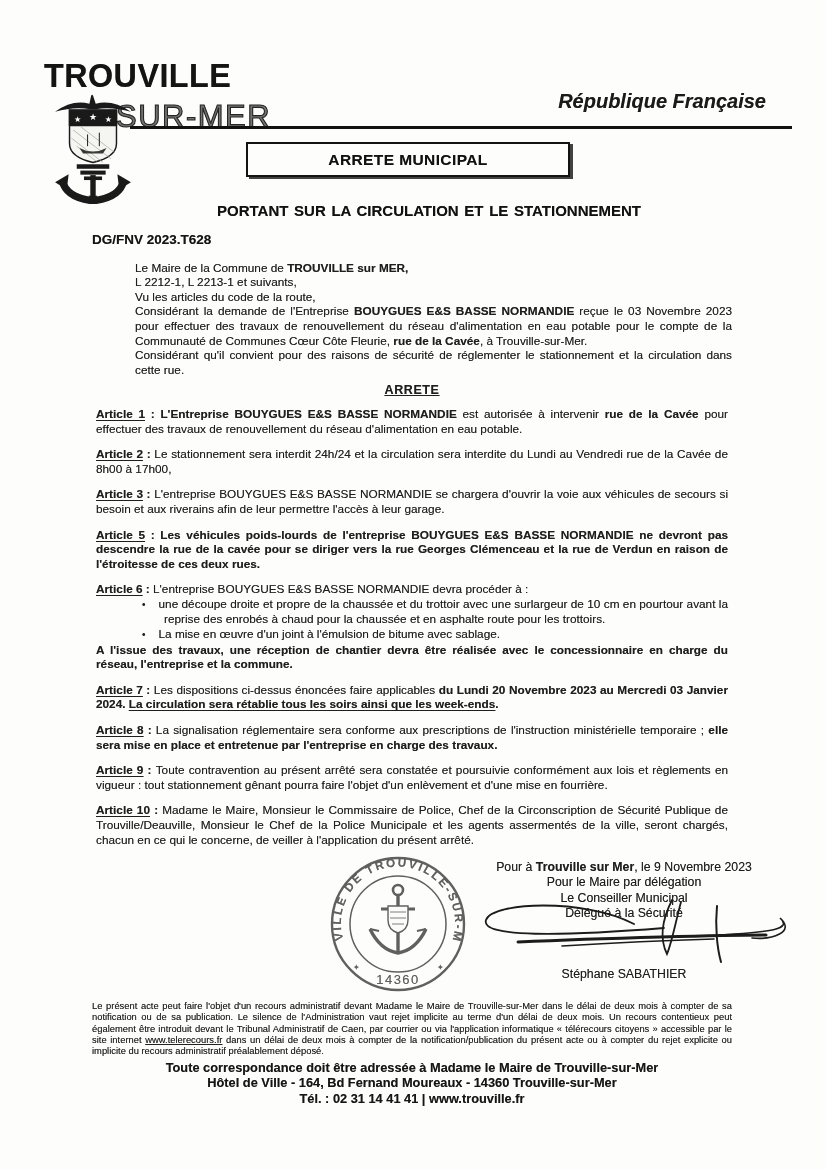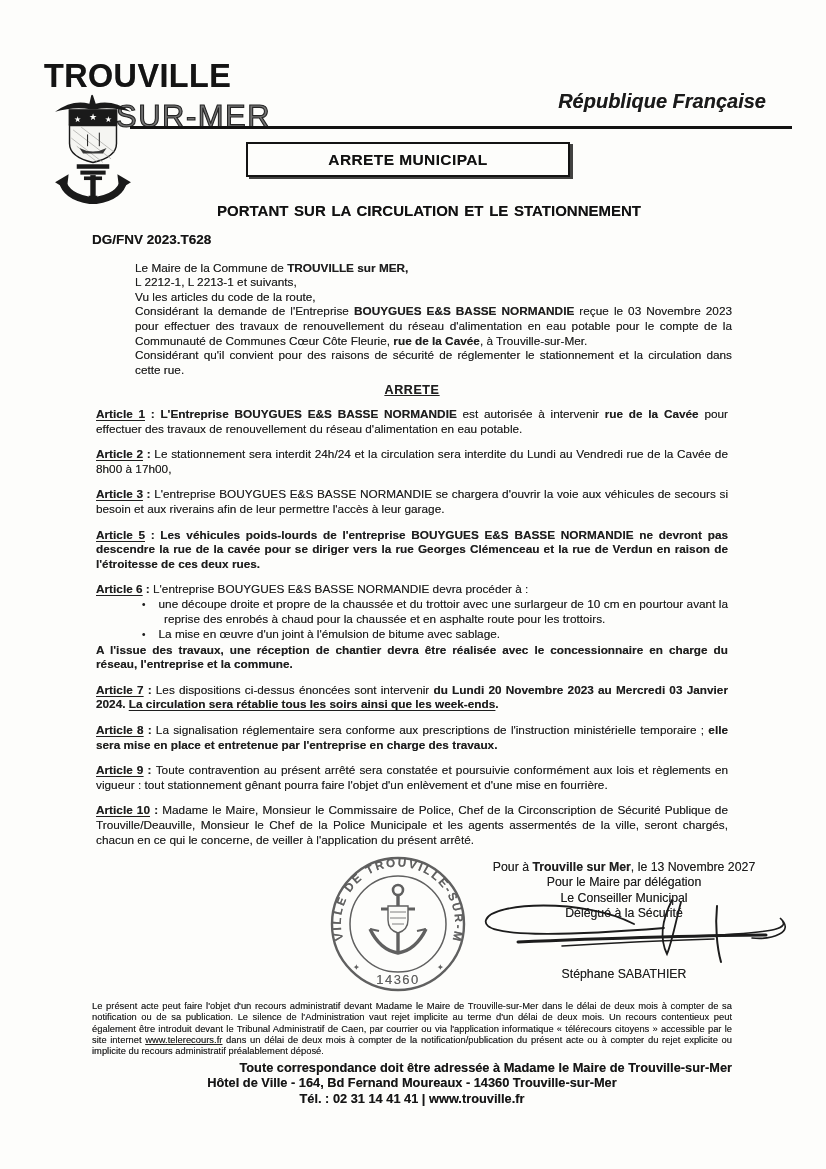--- a/index.html
+++ b/index.html
@@ -43,21 +43,21 @@
   .closing{position:relative;height:128px;margin-top:4px;}
   .stamp{position:absolute;left:236px;top:-4px;width:140px;height:140px;opacity:.85;}
   .sig{position:absolute;left:386px;top:2px;width:292px;text-align:center;
     font-size:12.3px;line-height:15.3px;}
   .sig .name{margin-top:46px;}
   .scribble{position:absolute;left:-12px;top:32px;width:316px;height:74px;overflow:visible;}
   
   .legal{margin:14px 0 0;font-size:9.4px;line-height:11.3px;text-align:justify;color:#222;}
   .lnk{text-decoration:underline;}
   .addr{text-align:center;font-weight:700;font-size:12.8px;line-height:15.5px;color:#161616;}
-  .addr.first{margin-top:3px;text-align:right;}
+  .addr.first{margin-top:3px;}
 </style>
 </head>
 <body>
 
 <div class="page">
 
   <div class="logo-title">TROUVILLE</div>
   <div class="logo-sub">SUR-MER</div>
 
   <svg class="emblem" viewBox="0 0 88 124" aria-hidden="true">
@@ -121,21 +121,21 @@
 
     <div class="art">
       <p><span class="lbl">Article 6</span><span class="b"> : </span><span>L'entreprise BOUYGUES E&amp;S BASSE NORMANDIE devra procéder à :</span></p>
       <ul>
         <li>une découpe droite et propre de la chaussée et du trottoir avec une surlargeur de 10 cm en pourtour avant la reprise des enrobés à chaud pour la chaussée et en asphalte route pour les trottoirs.</li>
         <li>La mise en œuvre d'un joint à l'émulsion de bitume avec sablage.</li>
       </ul>
       <p class="b">A l'issue des travaux, une réception de chantier devra être réalisée avec le concessionnaire en charge du réseau, l'entreprise et la commune.</p>
     </div>
 
-    <p class="art"><span class="lbl">Article 7</span><span class="b"> : </span><span>Les dispositions ci-dessus énoncées sont intervenir </span><span class="b">du Lundi 20 Novembre 2023 au Mercredi 03 Janvier 2024. </span><span class="bu">La circulation sera rétablie tous les soirs ainsi que les week-ends</span><span class="b">.</span></p>
+    <p class="art"><span class="lbl">Article 7</span><span class="b"> : </span><span>Les dispositions ci-dessus énoncées faire applicables </span><span class="b">du Lundi 20 Novembre 2023 au Mercredi 03 Janvier 2024. </span><span class="bu">La circulation sera rétablie tous les soirs ainsi que les week-ends</span><span class="b">.</span></p>
 
     <p class="art"><span class="lbl">Article 8</span><span class="b"> : </span><span>La signalisation réglementaire sera conforme aux prescriptions de l'instruction ministérielle temporaire ; </span><span class="b">elle sera mise en place et entretenue par l'entreprise en charge des travaux.</span></p>
 
     <p class="art"><span class="lbl">Article 9</span><span class="b"> : </span><span>Toute contravention au présent arrêté sera constatée et poursuivie conformément aux lois et règlements en vigueur : tout stationnement gênant pourra faire l'objet d'un enlèvement et d'une mise en fourrière.</span></p>
 
     <p class="art"><span class="lbl">Article 10</span><span class="b"> : </span><span>Madame le Maire, Monsieur le Commissaire de Police, Chef de la Circonscription de Sécurité Publique de Trouville/Deauville, Monsieur le Chef de la Police Municipale et les agents assermentés de la ville, seront chargés, chacun en ce qui le concerne, de veiller à l'application du présent arrêté.</span></p>
 
     <div class="closing">
 
       <svg class="stamp" viewBox="0 0 140 140" aria-hidden="true">
@@ -155,21 +155,21 @@
           <line x1="70" y1="41" x2="70" y2="99" stroke-width="3.4"></line>
           <line x1="53" y1="55" x2="87" y2="55" stroke-width="3"></line>
           <path d="M 42,75 Q 52,96 70,99 Q 88,96 98,75" stroke-width="3.4"></path>
           <path d="M 42,75 l 9,2 M 98,75 l -9,2" stroke-width="2.2"></path>
         </g>
         <path d="M 60,52 h 20 v 14 q 0,10 -10,13 q -10,-3 -10,-13 z" fill="#fbfbf8" stroke="#454545" stroke-width="1.4"></path>
         <path d="M 62,58 h 16 M 62,64 h 16 M 64,70 h 12" stroke="#454545" stroke-width=".8"></path>
       </svg>
 
       <div class="sig">
-        <div><span>Pour à </span><span class="b">Trouville sur Mer</span><span>, le 13 Novembre 2027</span></div>
+        <div><span>Pour à </span><span class="b">Trouville sur Mer</span><span>, le 9 Novembre 2023</span></div>
         <div>Pour le Maire par délégation</div>
         <div>Le Conseiller Municipal</div>
         <div>Délégué à la Sécurité</div>
         <svg class="scribble" viewBox="0 0 316 74" aria-hidden="true">
           <g stroke="#1c1c1c" fill="none" stroke-linecap="round">
             <path d="M168 32 C 118 6, 26 10, 20 28 C 14 46, 98 44, 198 36" stroke-width="1.8"></path>
             <path d="M52 50 C 140 46, 262 43, 300 43" stroke-width="3"></path>
             <path d="M96 54 C 160 50, 212 48, 248 47" stroke-width="1.6"></path>
             <path d="M206 8 C 197 26, 193 46, 201 62 C 206 50, 210 28, 215 10" stroke-width="1.8"></path>
             <path d="M251 14 C 249 34, 251 56, 255 70" stroke-width="2"></path>

